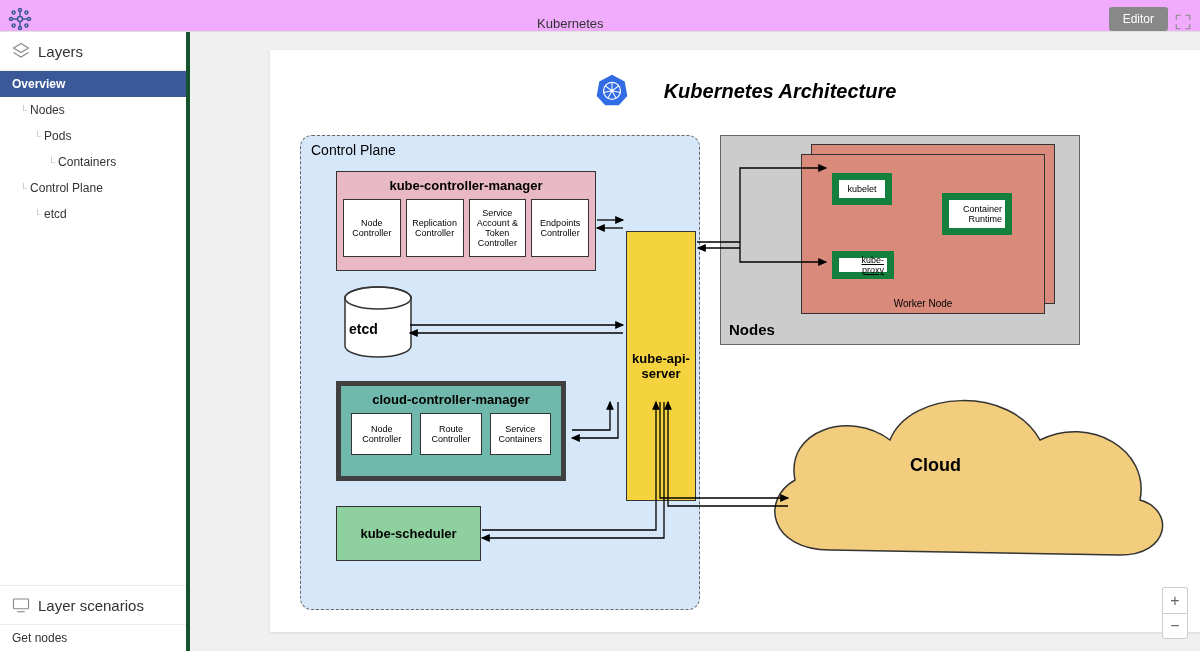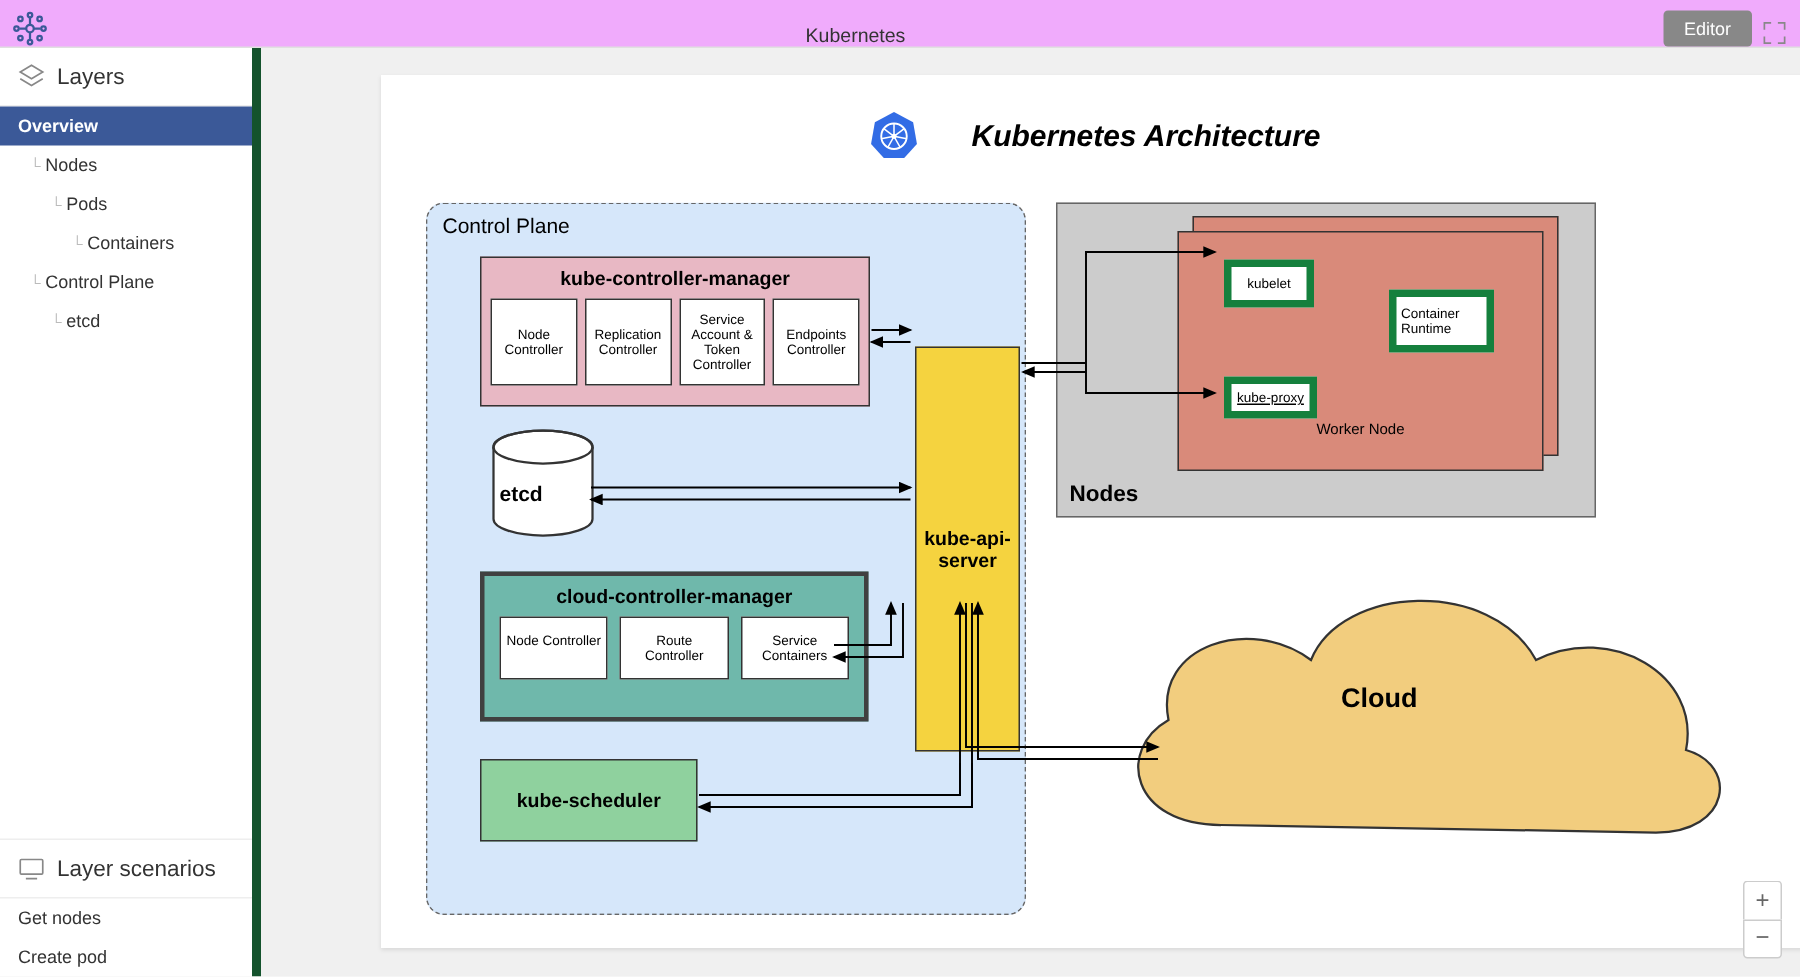--- a/index.html
+++ b/index.html
@@ -3,21 +3,21 @@
 <meta charset="utf-8">
 <style>
 * { box-sizing: border-box; margin: 0; padding: 0; }
 body { font-family: -apple-system, BlinkMacSystemFont, "Segoe UI", Helvetica, Arial, sans-serif; background: #f0f0f0; width: 1200px; height: 651px; overflow: hidden; }
 .topbar { display: flex; align-items: flex-end; height: 32px; background: #f0abfc; border-bottom: 1px solid #e0e0e0; padding: 0 8px; }
 .topbar .logo { width: 24px; height: 24px; color: #3b5998; }
 .topbar .title { flex: 1; text-align: center; font-size: 13px; color: #333; }
 .topbar .editor-btn { background: #888; color: #fff; border: none; padding: 5px 14px; font-size: 12px; border-radius: 3px; cursor: pointer; margin-right: 6px; }
 .topbar .expand { width: 18px; height: 18px; color: #888; cursor: pointer; }
 .main { display: flex; height: calc(651px - 32px); }
-.sidebar { width: 174px; background: #fff; border-right: 6px solid #14532d; display: flex; flex-direction: column; }
+.sidebar { width: 190px; background: #fff; border-right: 4px solid #14532d; display: flex; flex-direction: column; }
 .sidebar-section { }
 .sidebar-header { display: flex; align-items: center; padding: 10px 12px; font-size: 15px; color: #333; border-bottom: 1px solid #eee; }
 .sidebar-header .icon { width: 18px; height: 18px; margin-right: 8px; color: #888; }
 .tree-item { font-size: 12px; padding: 6px 12px; cursor: pointer; color: #333; }
 .tree-item.active { background: #3b5998; color: #fff; font-weight: 600; }
 .tree-item.l1 { padding-left: 20px; }
 .tree-item.l2 { padding-left: 34px; }
 .tree-item.l3 { padding-left: 48px; }
 .tree-prefix { color: #bbb; margin-right: 3px; font-size: 10px; }
 .scenarios { margin-top: auto; border-top: 1px solid #eee; }
@@ -27,32 +27,32 @@
 .diagram-title { position: absolute; left: 0; right: 0; top: 30px; text-align: center; font-style: italic; font-weight: 700; font-size: 20px; }
 .k8s-logo { position: absolute; left: 325px; top: 23px; width: 34px; height: 34px; }
 .control-plane { position: absolute; left: 30px; top: 85px; width: 400px; height: 475px; border: 1.5px dashed #666; border-radius: 12px; background: #d6e7fa; }
 .control-plane-label { position: absolute; left: 10px; top: 6px; font-size: 14px; }
 .kcm-box { position: absolute; left: 35px; top: 35px; width: 260px; height: 100px; background: #e8b8c4; border: 1px solid #333; }
 .kcm-label { text-align: center; font-weight: 700; font-size: 13px; padding: 6px 0; }
 .kcm-items { display: flex; gap: 5px; padding: 0 6px; }
 .kcm-item { flex: 1; background: #fff; border: 1px solid #333; font-size: 9px; text-align: center; padding: 8px 2px; display: flex; align-items: center; justify-content: center; }
 .etcd-cyl { position: absolute; left: 42px; top: 150px; width: 70px; height: 75px; }
 .etcd-label { position: absolute; left: 48px; top: 185px; font-weight: 700; font-size: 14px; }
-.ccm-box { position: absolute; left: 35px; top: 245px; width: 259px; height: 100px; background: #6fb8ab; border: 3px solid #404040; }
+.ccm-box { position: absolute; left: 35px; top: 245px; width: 230px; height: 100px; background: #6fb8ab; border: 5px solid #404040; }
 .ccm-label { text-align: center; font-weight: 700; font-size: 13px; padding: 6px 0; }
 .ccm-items { display: flex; gap: 8px; padding: 0 10px; }
 .ccm-item { flex: 1; background: #fff; border: 1px solid #333; font-size: 9px; text-align: center; padding: 10px 3px; }
 .scheduler-box { position: absolute; left: 35px; top: 370px; width: 145px; height: 55px; background: #8fd19e; border: 1px solid #333; display: flex; align-items: center; justify-content: center; font-weight: 700; font-size: 13px; }
 .api-server { position: absolute; left: 325px; top: 95px; width: 70px; height: 270px; background: #f5d33f; border: 1px solid #333; display: flex; align-items: center; justify-content: center; text-align: center; font-weight: 700; font-size: 13px; padding: 0 5px; }
 .nodes-box { position: absolute; left: 450px; top: 85px; width: 360px; height: 210px; background: #ccc; border: 1px solid #666; }
 .nodes-label { position: absolute; left: 8px; bottom: 6px; font-weight: 600; font-size: 15px; }
 .worker-back { position: absolute; left: 90px; top: 8px; width: 244px; height: 160px; background: #d98a7a; border: 1px solid #333; }
 .worker-node { position: absolute; left: 80px; top: 18px; width: 244px; height: 160px; background: #d98a7a; border: 1px solid #333; }
-.worker-label { position: absolute; left: 0; right: 0; bottom: 21px; text-align: center; font-size: 10px; }
-.wn-item { position: absolute; background: #fff; border: 5px solid #15803d; font-size: 9px; text-align: left; display: flex; align-items: center; justify-content: center; padding: 3px; }
+.worker-label { position: absolute; left: 0; right: 0; bottom: 4px; text-align: center; font-size: 10px; }
+.wn-item { position: absolute; background: #fff; border: 7px solid #15803d; font-size: 9px; text-align: right; display: flex; align-items: center; justify-content: center; padding: 3px; }
 .kubelet { left: 30px; top: 18px; width: 60px; height: 32px; }
 .runtime { left: 140px; top: 38px; width: 70px; height: 42px; }
 .proxy { left: 30px; top: 96px; width: 62px; height: 28px; text-decoration: underline; }
 .cloud { position: absolute; left: 480px; top: 310px; width: 430px; height: 230px; }
 .cloud-label { position: absolute; left: 640px; top: 405px; font-weight: 700; font-size: 18px; }
 .zoom { position: absolute; right: 12px; bottom: 12px; display: flex; flex-direction: column; }
 .zoom button { width: 26px; height: 26px; border: 1px solid #ccc; background: #fff; cursor: pointer; font-size: 16px; color: #666; }
 .zoom button:first-child { border-radius: 3px 3px 0 0; border-bottom: none; }
 .zoom button:last-child { border-radius: 0 0 3px 3px; }
 svg.arrow { position: absolute; overflow: visible; pointer-events: none; }
@@ -110,21 +110,20 @@
       <div class="sidebar-header">
         <span class="icon">
           <svg viewBox="0 0 24 24" fill="none" stroke="currentColor" stroke-width="1.5">
               <rect x="2" y="4" width="20" height="13" rx="1"></rect>
               <line x1="7" y1="21" x2="17" y2="21"></line>
             </svg>
         </span>
         <span>Layer scenarios</span>
       </div>
       <div class="scenario-item">Get nodes</div>
-      <div class="scenario-item">Create pod</div>
     </div>
   </div>
 
   <div class="canvas-area">
     <div class="diagram">
       <span class="k8s-logo">
         <svg viewBox="0 0 40 40">
             <polygon points="20,2 35,10 38,27 28,38 12,38 2,27 5,10" fill="#326ce5"></polygon>
             <circle cx="20" cy="21" r="10" fill="none" stroke="#fff" stroke-width="1.5"></circle>
             <circle cx="20" cy="21" r="2" fill="#fff"></circle>

